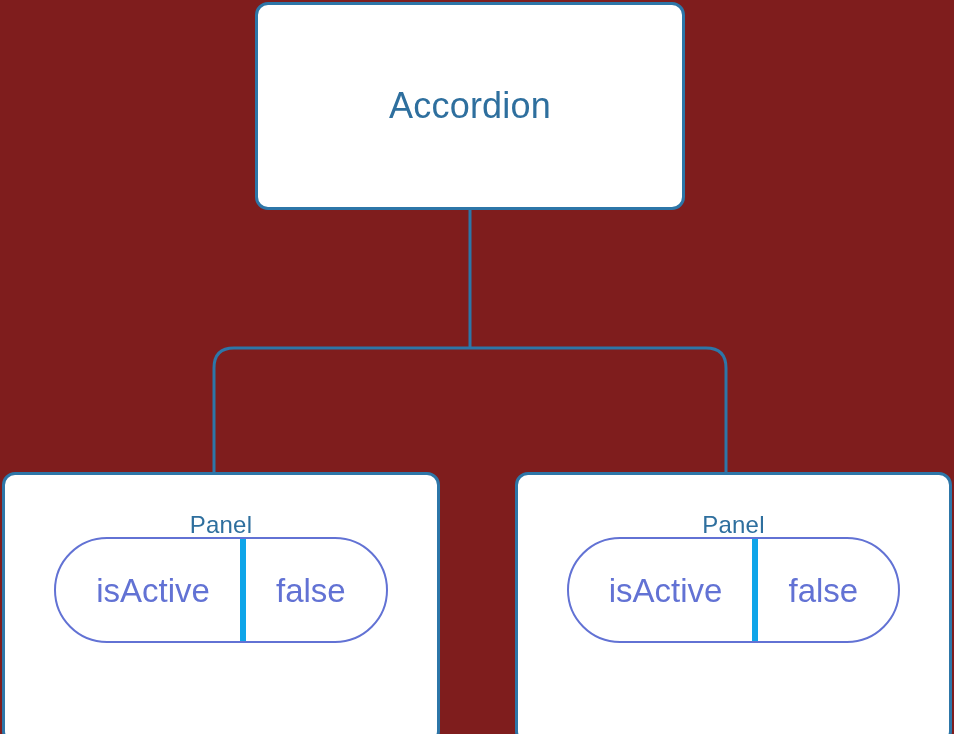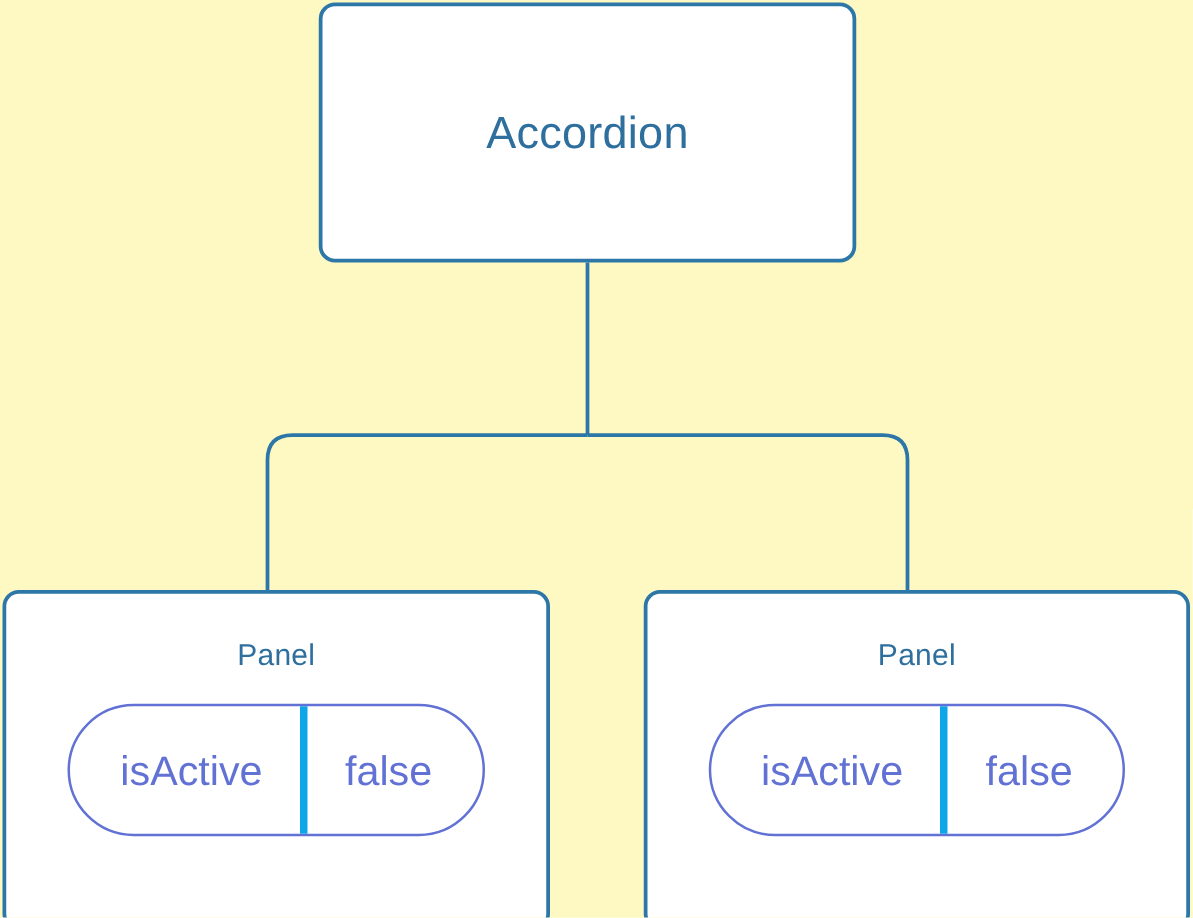--- a/index.html
+++ b/index.html
@@ -11,21 +11,21 @@
     width: 954px;
     height: 734px;
     overflow: hidden;
     font-family: "Liberation Sans", sans-serif;
   }
 
   #canvas {
     position: relative;
     width: 954px;
     height: 734px;
-    background: #fef9c3;
+    background: #7f1d1d;
     overflow: hidden;
   }
 
   
   #edges {
     position: absolute;
     left: 0;
     top: 0;
     width: 954px;
     height: 734px;
@@ -66,21 +66,20 @@
     font-size: 24px;
     line-height: 1;
     letter-spacing: 0.2px;
     white-space: nowrap;
   }
 
   .node-root .node-title { font-size: 36px; }
 
   
   .prop-pill {
-    margin-top: 26px;
     height: 106px;
     border: 2px solid #6272d4;
     border-radius: 53px;
     box-sizing: border-box;
     display: flex;
     align-items: stretch;
     background: transparent;
   }
 
   .prop-name,

